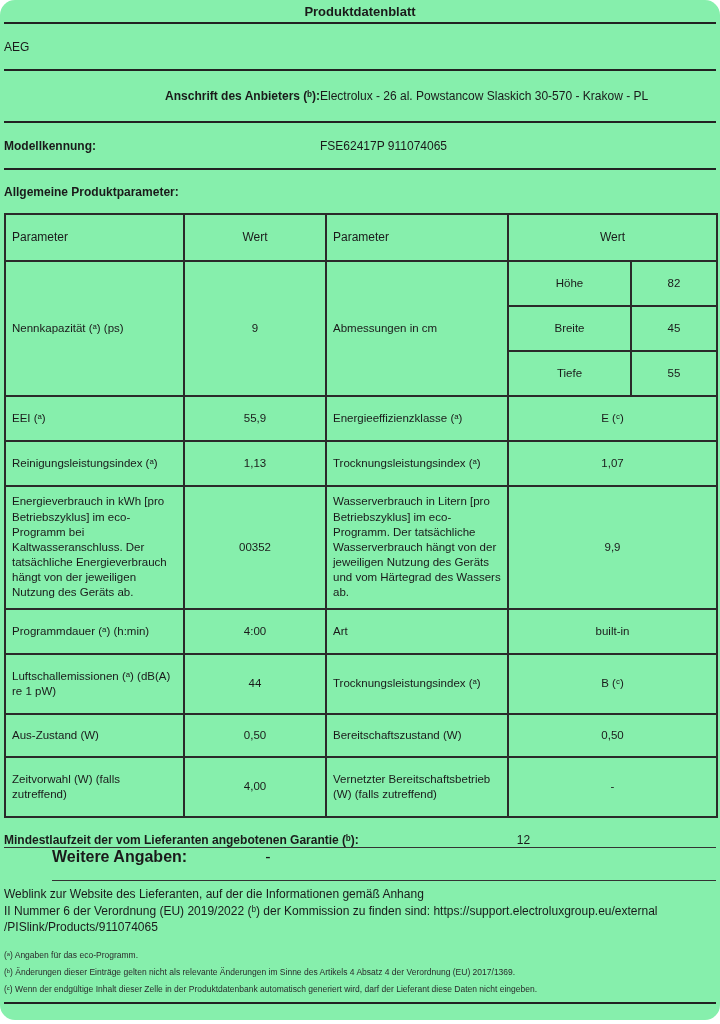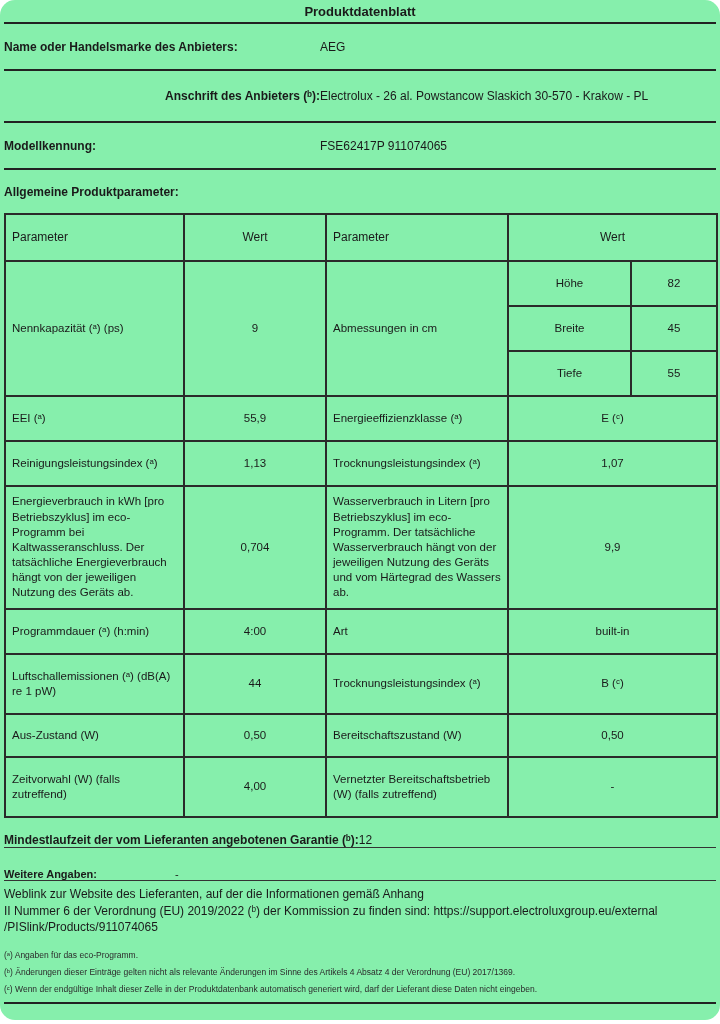--- a/index.html
+++ b/index.html
@@ -72,27 +72,28 @@
   td.dim { text-align: center; }
   
   .guarantee-row {
     display: flex;
     align-items: flex-end;
     height: 29px;
     border-bottom: 1.5px solid #333333;
     font-size: 12px;
   }
   .guarantee-row .lbl { font-weight: bold; }
-  .guarantee-row .gval { }
+  .guarantee-row .gval { margin-left: 158px; }
   .additional-row {
     display: flex;
-    align-items: flex-end;
+    align-items: flex-start;
     height: 32px;
     border-bottom: 1.5px solid #333333;
-    font-size: 11px;
+    font-size: 16px;
+    margin-left: 48px;
   }
   .additional-row .lbl { font-weight: bold; }
   .additional-row .aval { margin-left: 78px; }
   .weblink {
     padding: 5px 0 4px 0;
     font-size: 12px;
     line-height: 1.38;
     min-height: 39px;
   }
   .footnotes {
@@ -104,21 +105,20 @@
   .footnotes .fn { line-height: 17px; }
 </style>
 </head>
 <body>
 
 <div class="page">
 
   <div class="title-row">Produktdatenblatt</div>
 
   <div class="field-row h47">
-    <span class="lbl">Name oder Handelsmarke des Anbieters:</span>
     <span class="fval">AEG</span>
   </div>
 
   <div class="field-row h52">
     <span class="lbl">Anschrift des Anbieters (ᵇ):</span>
     <span class="fval">Electrolux - 26 al. Powstancow Slaskich 30-570 - Krakow - PL</span>
   </div>
 
   <div class="field-row h47">
     <span class="lbl">Modellkennung:</span>
@@ -169,21 +169,21 @@
 
       <tr style="height:45px">
         <td>Reinigungsleistungsindex (ᵃ)</td>
         <td class="val">1,13</td>
         <td>Trocknungsleistungsindex (ᵃ)</td>
         <td class="val" colspan="2">1,07</td>
       </tr>
 
       <tr style="height:123px">
         <td>Energieverbrauch in kWh [pro Betriebszyklus] im eco-Programm bei Kaltwasseranschluss. Der tatsächliche Energieverbrauch hängt von der jeweiligen Nutzung des Geräts ab.</td>
-        <td class="val">0,704</td>
+        <td class="val">00352</td>
         <td>Wasserverbrauch in Litern [pro Betriebszyklus] im eco-Programm. Der tatsächliche Wasserverbrauch hängt von der jeweiligen Nutzung des Geräts und vom Härtegrad des Wassers ab.</td>
         <td class="val" colspan="2">9,9</td>
       </tr>
 
       <tr style="height:45px">
         <td>Programmdauer (ᵃ) (h:min)</td>
         <td class="val">4:00</td>
         <td>Art</td>
         <td class="val" colspan="2">built-in</td>
       </tr>

